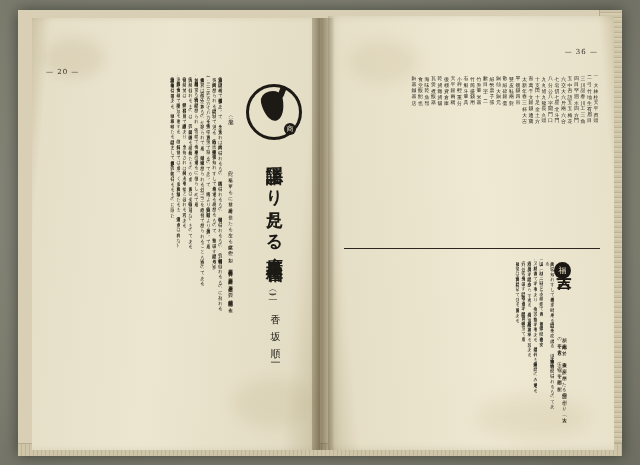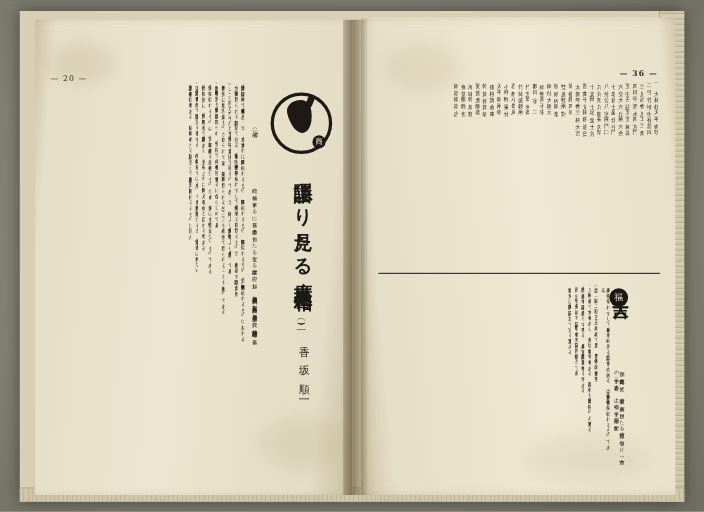--- a/index.html
+++ b/index.html
@@ -233,26 +233,25 @@
     top: 150px;
     height: 220px;
     font-size: 4.6px;
     line-height: 1.1;
     color: #262219;
   }
   
   .rp-folio {
     position: absolute;
     right: 16px;
-    top: 46px;
+    top: 32px;
     font-size: 7px;
     color: #2e2a22;
     font-family: "DejaVu Serif", serif;
     letter-spacing: 1px;
-    font-weight: bold;
   }
   .rp-top {
     position: absolute;
     left: 18px;
     top: 56px;
     width: 252px;
     height: 162px;
     display: flex;
     flex-direction: row-reverse;
     gap: 1px;

